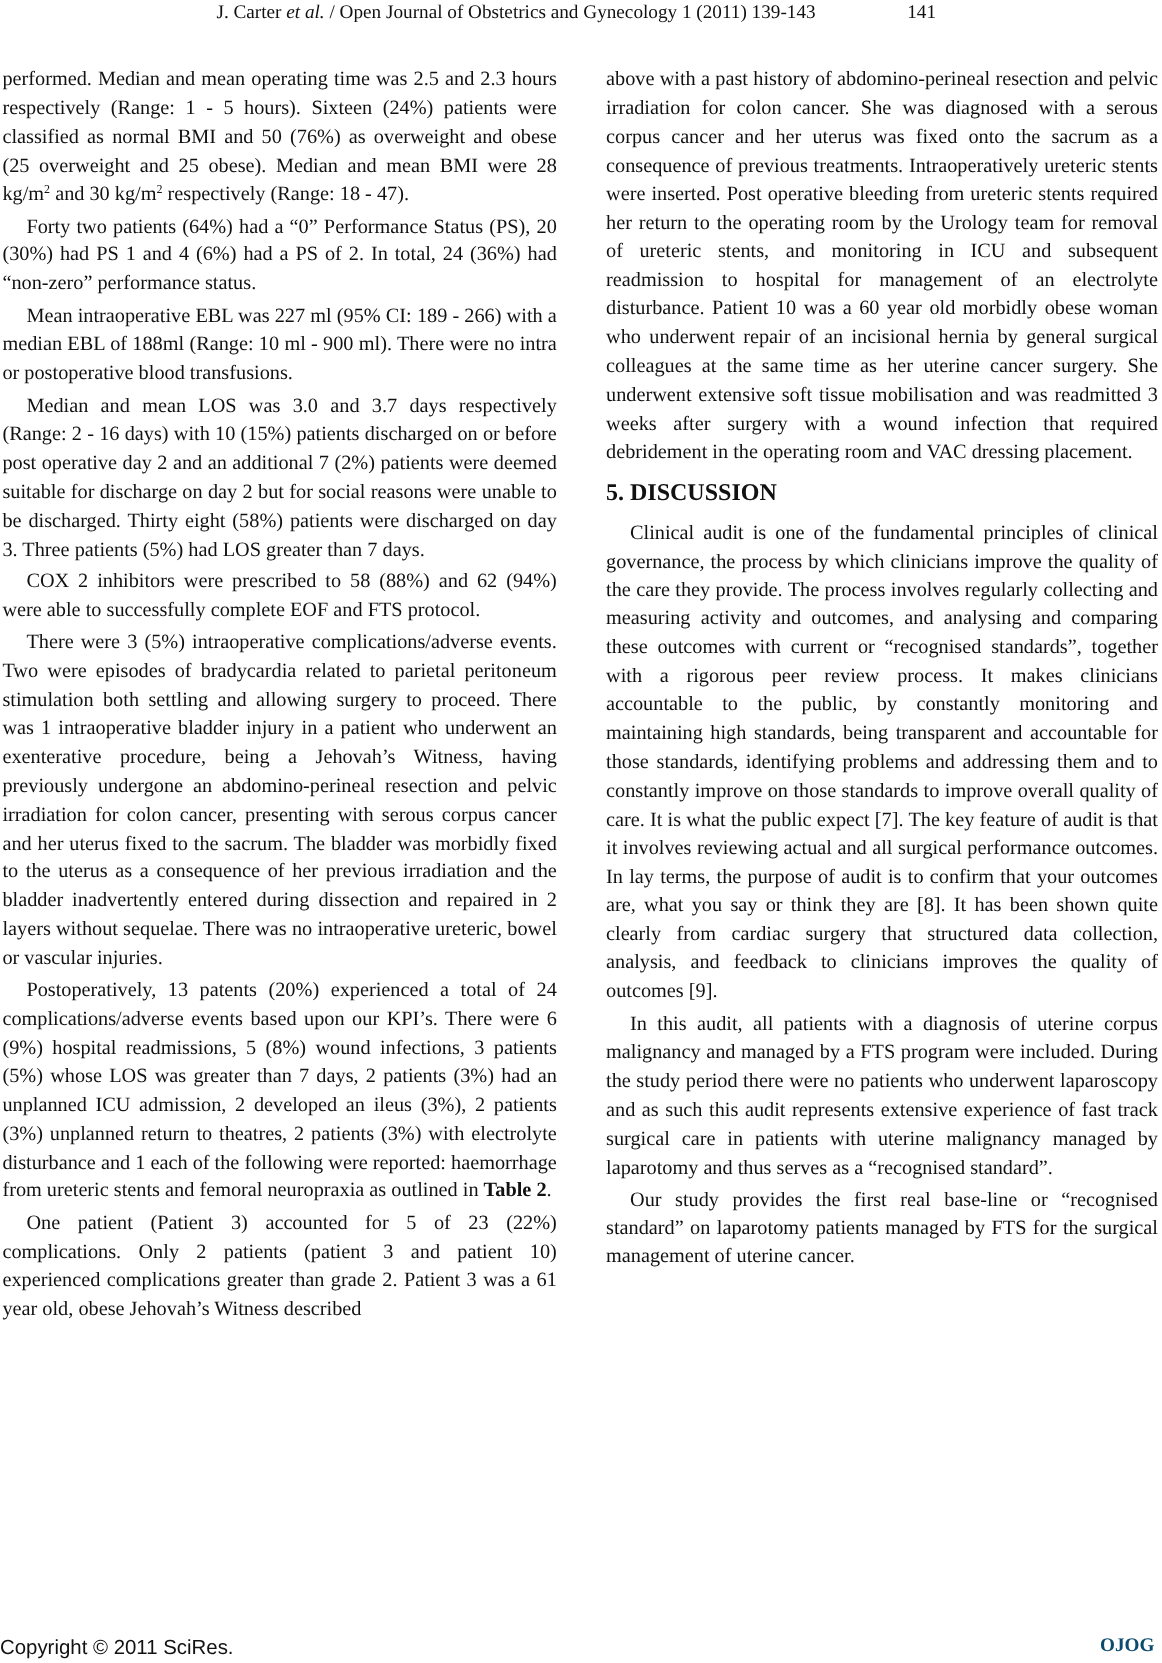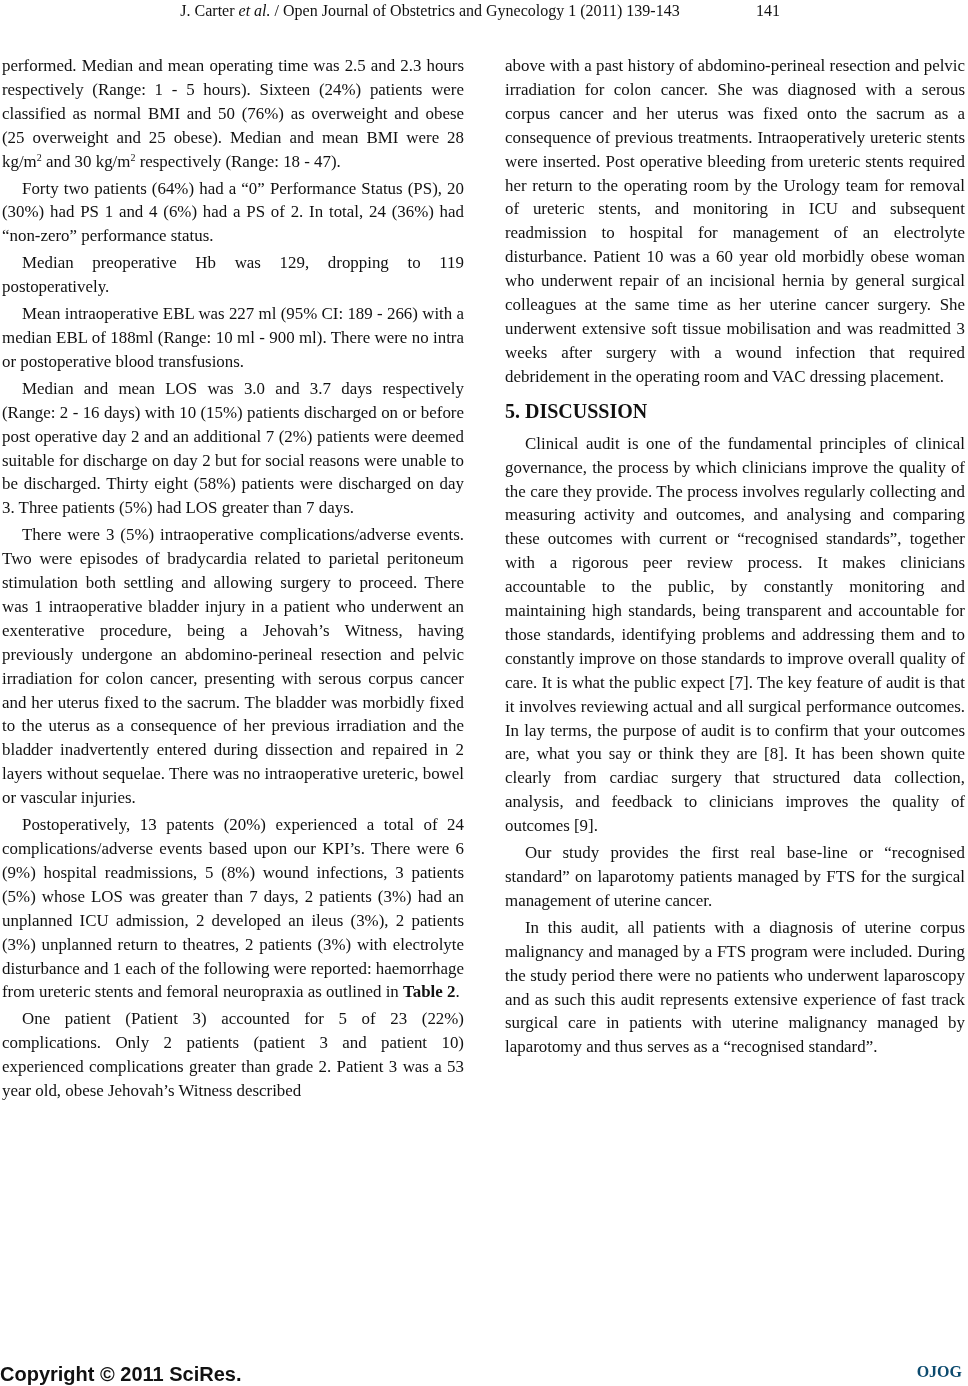--- a/index.html
+++ b/index.html
@@ -20,21 +20,21 @@
   .col p { margin: 0 0 0 0; }
   .col p.ind { text-indent: 20px; margin-top: 3px; }
   .col p.first { text-indent: 0; }
   .col h2 {
     font-family: "Liberation Serif", "DejaVu Serif", serif;
     font-size: 20px; font-weight: bold; margin: 10px 0 9px 0; line-height: 24px;
   }
   sup { font-size: 10px; line-height: 0; vertical-align: 6px; }
   .footer-left {
     position: absolute; left: 0; top: 1363px;
-    font-family: "Liberation Sans", "DejaVu Sans", sans-serif; font-weight: bold; font-size: 20px;
+    font-family: "Liberation Sans", "DejaVu Sans", sans-serif; font-weight: normal; font-size: 17px;
   }
   .footer-right {
     position: absolute; right: 6px; top: 1363px; color: #0c4a6e;
     font-family: "Liberation Serif", "DejaVu Serif", serif; font-weight: bold; font-size: 16px;
   }
   b.ref { font-weight: bold; }
 </style>
 </head>
 <body>
 
@@ -42,30 +42,30 @@
   <div class="running">
     <span>J. Carter</span>
     <i>et al.</i><span> / Open Journal of Obstetrics and Gynecology 1 (2011) 139-143</span>
   </div>
   <div class="pageno">141</div>
 </div>
 
 <div class="col left">
   <p class="first"><span>performed. Median and mean operating time was 2.5 and 2.3 hours respectively (Range: 1 - 5 hours). Sixteen (24%) patients were classified as normal BMI and 50 (76%) as overweight and obese (25 overweight and 25 obese). Median and mean BMI were 28 kg/m</span><sup>2</sup><span> and 30 kg/m</span><sup>2</sup><span> respectively (Range: 18 - 47).</span></p>
   <p class="ind">Forty two patients (64%) had a “0” Performance Status (PS), 20 (30%) had PS 1 and 4 (6%) had a PS of 2. In total, 24 (36%) had “non-zero” performance status.</p>
-  <p class="ind">Median preoperative Hb was 129, dropping to 119 postoperatively.</p>
   <p class="ind">Mean intraoperative EBL was 227 ml (95% CI: 189 - 266) with a median EBL of 188ml (Range: 10 ml - 900 ml). There were no intra or postoperative blood transfusions.</p>
   <p class="ind">Median and mean LOS was 3.0 and 3.7 days respectively (Range: 2 - 16 days) with 10 (15%) patients discharged on or before post operative day 2 and an additional 7 (2%) patients were deemed suitable for discharge on day 2 but for social reasons were unable to be discharged. Thirty eight (58%) patients were discharged on day 3. Three patients (5%) had LOS greater than 7 days.</p>
+  <p class="ind">COX 2 inhibitors were prescribed to 58 (88%) and 62 (94%) were able to successfully complete EOF and FTS protocol.</p>
   <p class="ind">There were 3 (5%) intraoperative complications/adverse events. Two were episodes of bradycardia related to parietal peritoneum stimulation both settling and allowing surgery to proceed. There was 1 intraoperative bladder injury in a patient who underwent an exenterative procedure, being a Jehovah’s Witness, having previously undergone an abdomino-perineal resection and pelvic irradiation for colon cancer, presenting with serous corpus cancer and her uterus fixed to the sacrum. The bladder was morbidly fixed to the uterus as a consequence of her previous irradiation and the bladder inadvertently entered during dissection and repaired in 2 layers without sequelae. There was no intraoperative ureteric, bowel or vascular injuries.</p>
   <p class="ind"><span>Postoperatively, 13 patents (20%) experienced a total of 24 complications/adverse events based upon our KPI’s. There were 6 (9%) hospital readmissions, 5 (8%) wound infections, 3 patients (5%) whose LOS was greater than 7 days, 2 patients (3%) had an unplanned ICU admission, 2 developed an ileus (3%), 2 patients (3%) unplanned return to theatres, 2 patients (3%) with electrolyte disturbance and 1 each of the following were reported: haemorrhage from ureteric stents and femoral neuropraxia as outlined in </span><b class="ref">Table 2</b><span>.</span></p>
-  <p class="ind">One patient (Patient 3) accounted for 5 of 23 (22%) complications. Only 2 patients (patient 3 and patient 10) experienced complications greater than grade 2. Patient 3 was a 53 year old, obese Jehovah’s Witness described</p>
+  <p class="ind">One patient (Patient 3) accounted for 5 of 23 (22%) complications. Only 2 patients (patient 3 and patient 10) experienced complications greater than grade 2. Patient 3 was a 61 year old, obese Jehovah’s Witness described</p>
 </div>
 
 <div class="col right">
   <p class="first">above with a past history of abdomino-perineal resection and pelvic irradiation for colon cancer. She was diagnosed with a serous corpus cancer and her uterus was fixed onto the sacrum as a consequence of previous treatments. Intraoperatively ureteric stents were inserted. Post operative bleeding from ureteric stents required her return to the operating room by the Urology team for removal of ureteric stents, and monitoring in ICU and subsequent readmission to hospital for management of an electrolyte disturbance. Patient 10 was a 60 year old morbidly obese woman who underwent repair of an incisional hernia by general surgical colleagues at the same time as her uterine cancer surgery. She underwent extensive soft tissue mobilisation and was readmitted 3 weeks after surgery with a wound infection that required debridement in the operating room and VAC dressing placement.</p>
   <h2>5. DISCUSSION</h2>
   <p class="ind">Clinical audit is one of the fundamental principles of clinical governance, the process by which clinicians improve the quality of the care they provide. The process involves regularly collecting and measuring activity and outcomes, and analysing and comparing these outcomes with current or “recognised standards”, together with a rigorous peer review process. It makes clinicians accountable to the public, by constantly monitoring and maintaining high standards, being transparent and accountable for those standards, identifying problems and addressing them and to constantly improve on those standards to improve overall quality of care. It is what the public expect [7]. The key feature of audit is that it involves reviewing actual and all surgical performance outcomes. In lay terms, the purpose of audit is to confirm that your outcomes are, what you say or think they are [8]. It has been shown quite clearly from cardiac surgery that structured data collection, analysis, and feedback to clinicians improves the quality of outcomes [9].</p>
+  <p class="ind">In this audit, all patients with a diagnosis of uterine corpus malignancy and managed by a FTS program were included. During the study period there were no patients who underwent laparoscopy and as such this audit represents extensive experience of fast track surgical care in patients with uterine malignancy managed by laparotomy and thus serves as a “recognised standard”.</p>
   <p class="ind">Our study provides the first real base-line or “recognised standard” on laparotomy patients managed by FTS for the surgical management of uterine cancer.</p>
-  <p class="ind">In this audit, all patients with a diagnosis of uterine corpus malignancy and managed by a FTS program were included. During the study period there were no patients who underwent laparoscopy and as such this audit represents extensive experience of fast track surgical care in patients with uterine malignancy managed by laparotomy and thus serves as a “recognised standard”.</p>
 </div>
 
 <div class="footer-left">Copyright © 2011 SciRes.</div>
 <div class="footer-right">OJOG</div>
 
 </body></html>

